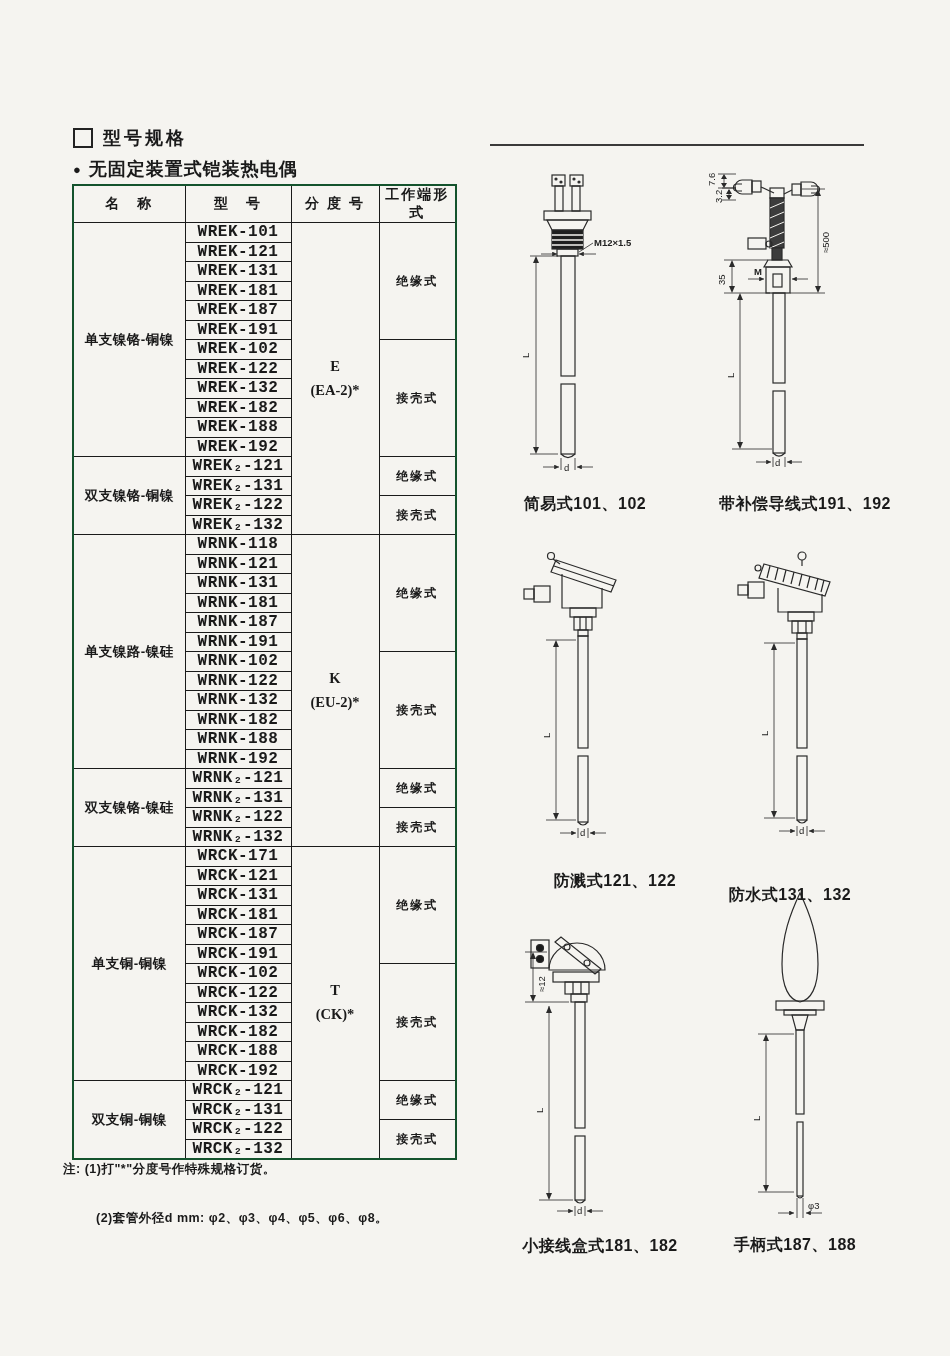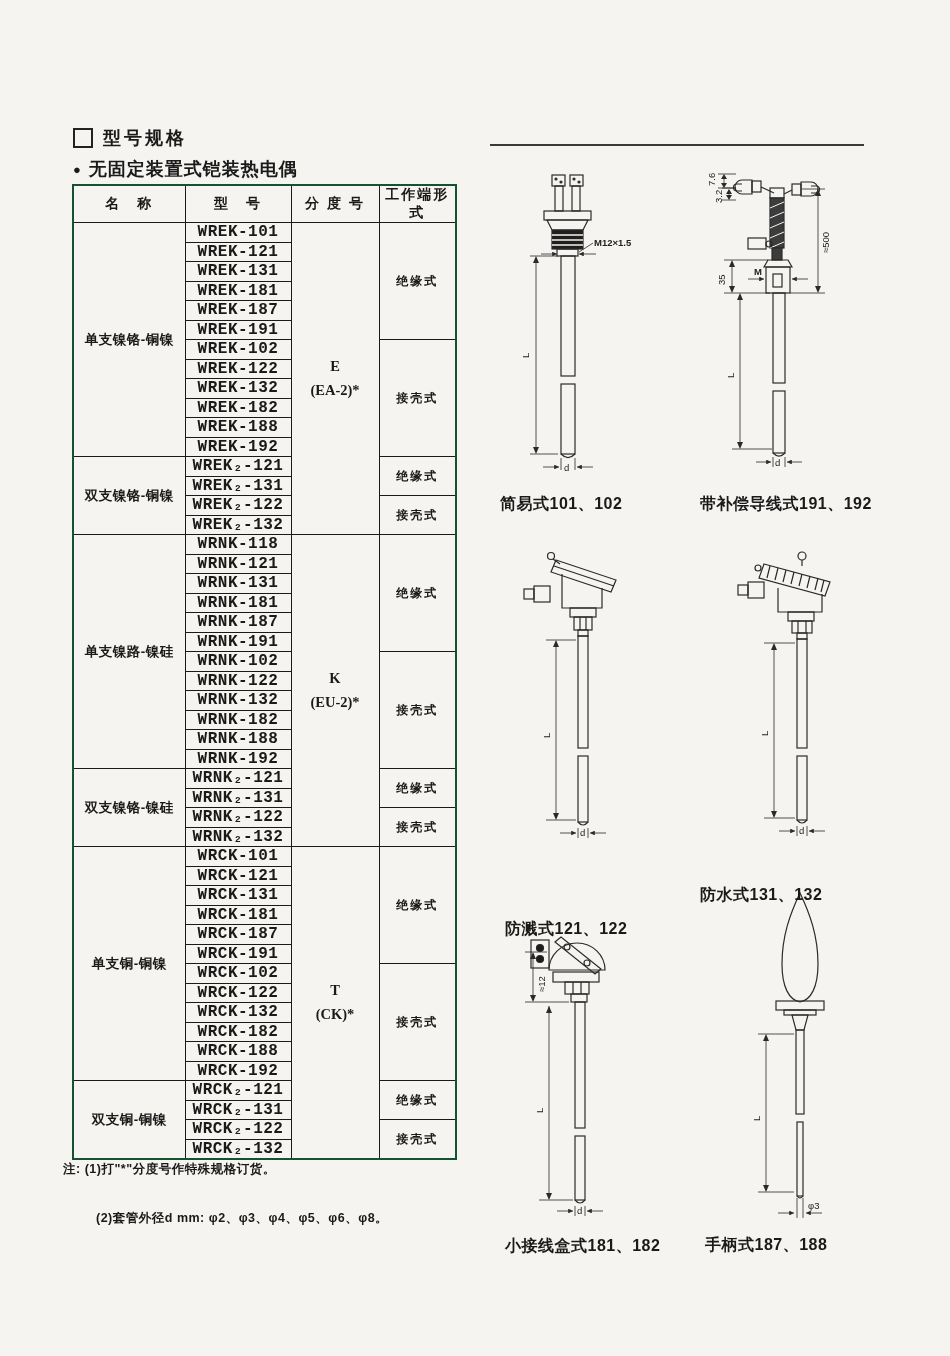--- a/index.html
+++ b/index.html
@@ -27,21 +27,21 @@
   td.grad-cell{font-family:"Liberation Serif","DejaVu Serif",serif;font-weight:700;font-size:14.5px;line-height:1.6;}
   td.end-cell{font-size:12px;font-weight:700;letter-spacing:2px;}
 
   
   .note{font-size:12.5px;font-weight:700;letter-spacing:.5px;}
   #note1{left:63px;top:1161px;}
   #note2{left:96px;top:1187px;margin-top:23px;}
 
   
   .top-rule{left:490px;top:144px;width:374px;height:2px;background:#3a3a3a;}
-  .caption{font-size:16px;font-weight:700;letter-spacing:.5px;}
+  .caption{font-size:16px;font-weight:700;text-align:center;letter-spacing:.5px;}
   svg{overflow:visible;}
   svg text{font-family:"Liberation Sans","DejaVu Sans",sans-serif;font-size:9.5px;fill:#222;}
   .fig{position:absolute;}
 </style>
 </head>
 <body>
 
 <div class="abs title-row">
   <span class="title-box"></span>
   <span class="title-text">型号规格</span>
@@ -173,21 +173,21 @@
         </tr>
         <tr>
           <td class="model-cell">WRNK₂-122</td>
           <td class="end-cell" rowspan="2">接壳式</td>
         </tr>
         <tr>
           <td class="model-cell">WRNK₂-132</td>
         </tr>
         <tr>
           <td class="name-cell" rowspan="12">单支铜-铜镍</td>
-          <td class="model-cell">WRCK-101</td>
+          <td class="model-cell">WRCK-171</td>
           <td class="grad-cell" rowspan="16">T<br>(CK)*</td>
           <td class="end-cell" rowspan="6">绝缘式</td>
         </tr>
         <tr>
           <td class="model-cell">WRCK-121</td>
         </tr>
         <tr>
           <td class="model-cell">WRCK-131</td>
         </tr>
         <tr>
@@ -493,16 +493,16 @@
   </g>
   <path d="M45,153 L48,146 L51,153 Z" fill="#2a2a2a"></path>
       <path d="M45,297 L48,304 L51,297 Z" fill="#2a2a2a"></path>
   <text transform="rotate(-90 42 233)" x="42" y="233">L</text>
   <text x="90" y="321" font-size="9">φ3</text>
 </svg>
 </div>
 
 <div class="abs caption" style="left:500px;top:494px;width:170px;">简易式101、102</div>
 <div class="abs caption" style="left:700px;top:494px;width:210px;">带补偿导线式191、192</div>
-<div class="abs caption" style="left:505px;top:871px;width:170px;margin-top:48px;">防溅式121、122</div>
+<div class="abs caption" style="left:530px;top:871px;width:170px;">防溅式121、122</div>
 <div class="abs caption" style="left:700px;top:885px;width:180px;">防水式131、132</div>
 <div class="abs caption" style="left:505px;top:1236px;width:190px;">小接线盒式181、182</div>
 <div class="abs caption" style="left:705px;top:1235px;width:180px;">手柄式187、188</div>
 
 </body></html>

